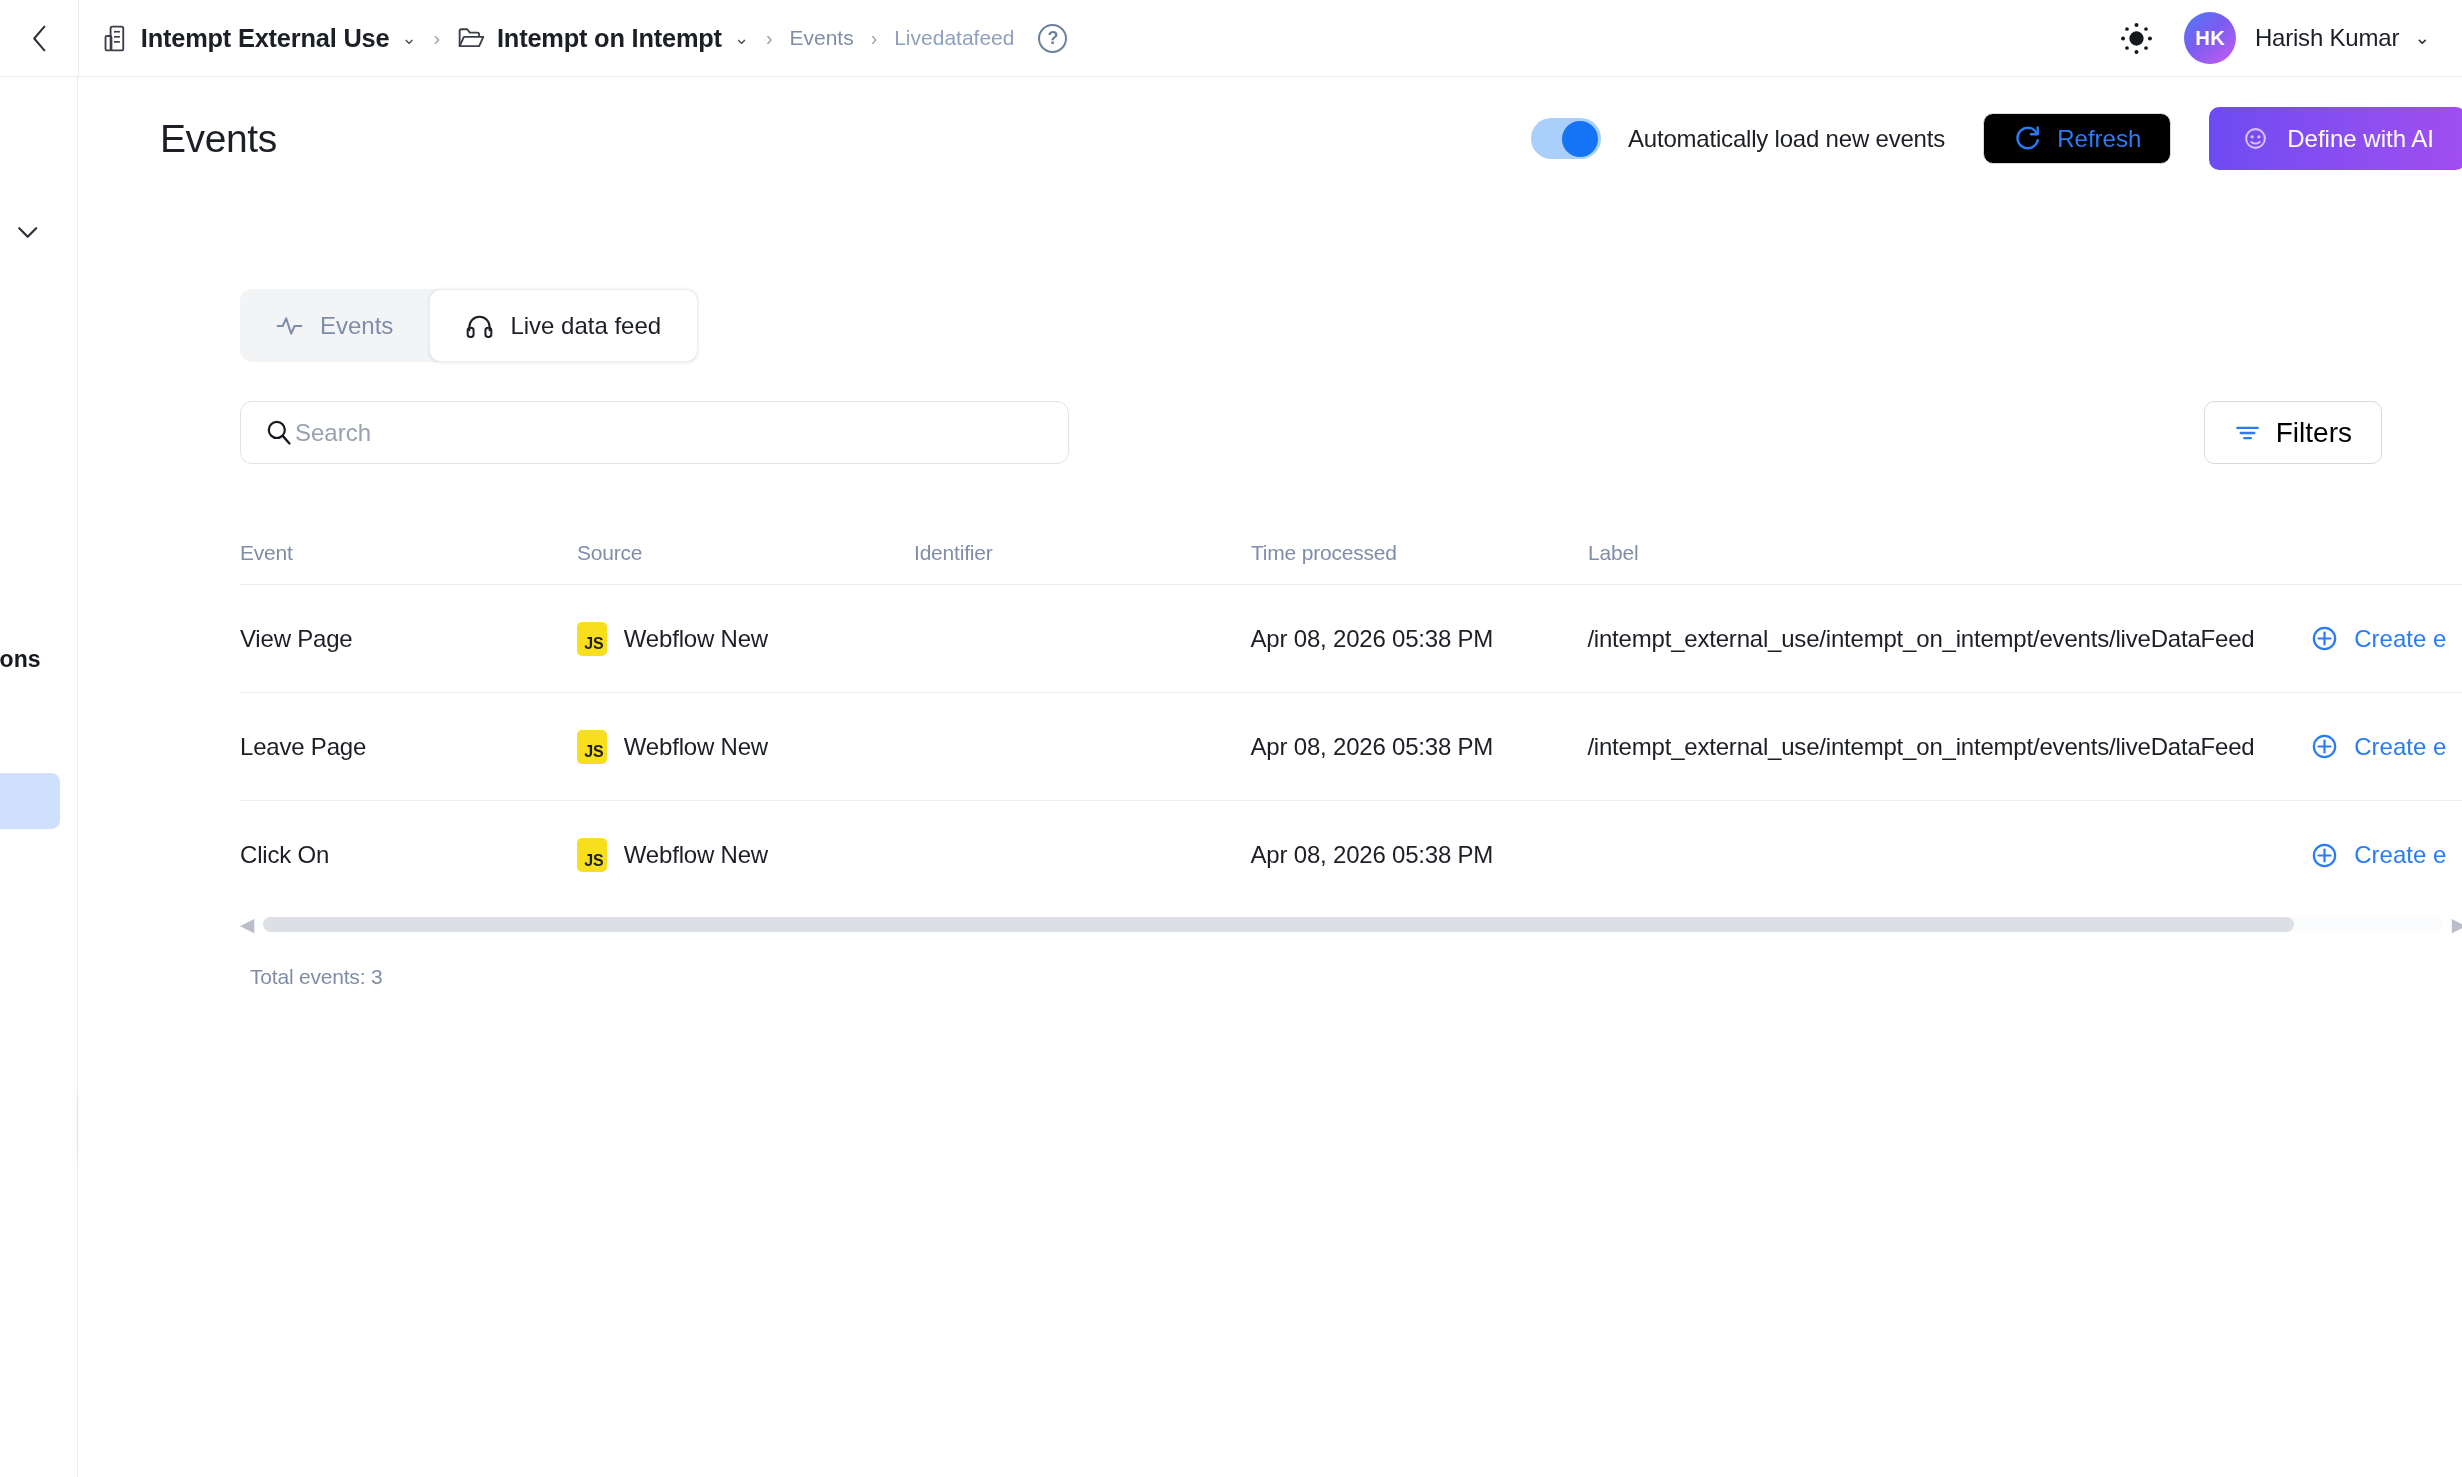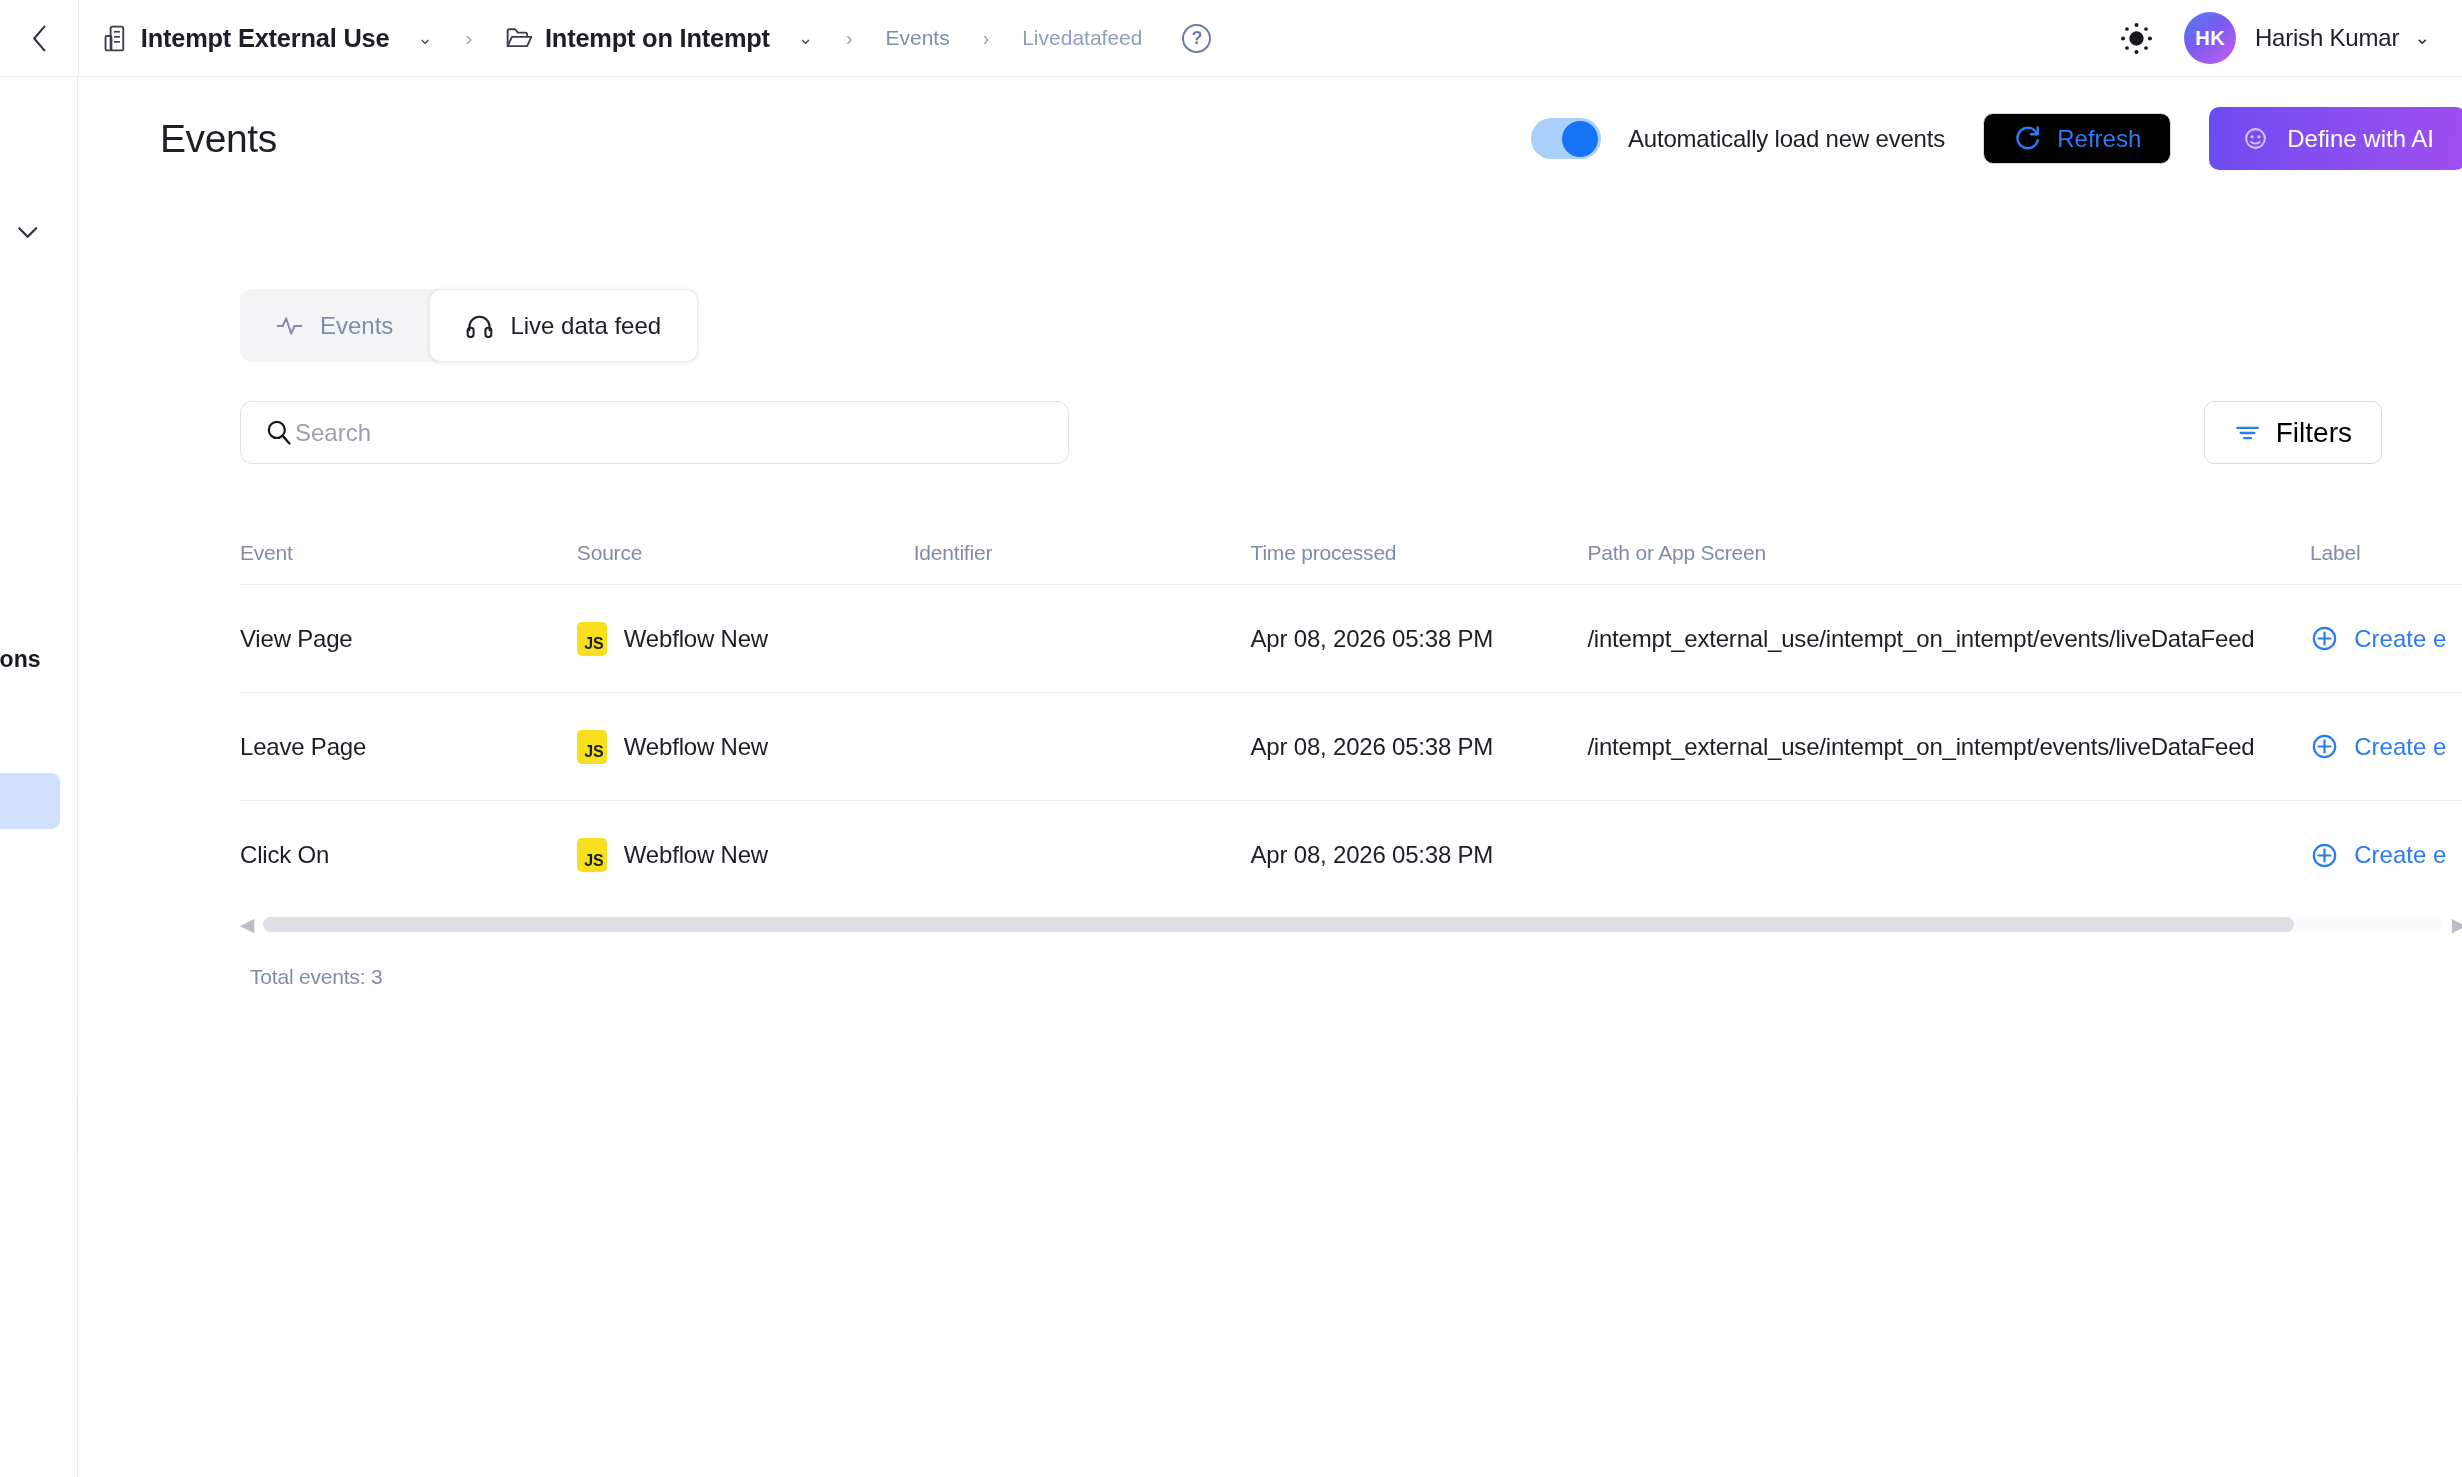--- a/index.html
+++ b/index.html
@@ -19,21 +19,21 @@
   }
   .collapse-btn {
     width: 78px; height: 77px;
     display: flex; align-items: center; justify-content: center;
     color: #2b2f38; font-size: 25.4px; cursor: pointer;
   }
   .topbar-divider {
     width: 0.8px; height: 77px; background: #e9eaee;
   }
   .crumbs {
-    display: flex; align-items: center; gap: 16px; padding-left: 24px;
+    display: flex; align-items: center; gap: 0px; padding-left: 24px;
     height: 77px;
   }
   .crumb-main {
     display: flex; align-items: center; gap: 11px;
     font-size: 25.4px; font-weight: bold; color: #1c1f26;
     letter-spacing: -0.2px; cursor: pointer;
   }
   .crumb-main .ic { display: flex; align-items: center; }
   .chev {
     margin-left: 12px; color: #4a4f5a; font-size: 18px; line-height: 1;
@@ -380,21 +380,20 @@
     </svg>
     <span class="lbl">Filters</span>
   </div>
 
   <div class="table-wrap">
     <div class="thead">
       <div class="th c-event">Event</div>
       <div class="th c-source">Source</div>
       <div class="th c-ident">Identifier</div>
       <div class="th c-time">Time processed</div>
-      <div class="th c-path">Path or App Screen</div>
       <div class="th c-label">Label</div>
     </div>
 
     <div class="trow">
       <div class="td c-event">View Page</div>
       <div class="td c-source">
         <span class="js-badge">JS</span>
         <span>Webflow New</span>
       </div>
       <div class="td c-ident"></div>

